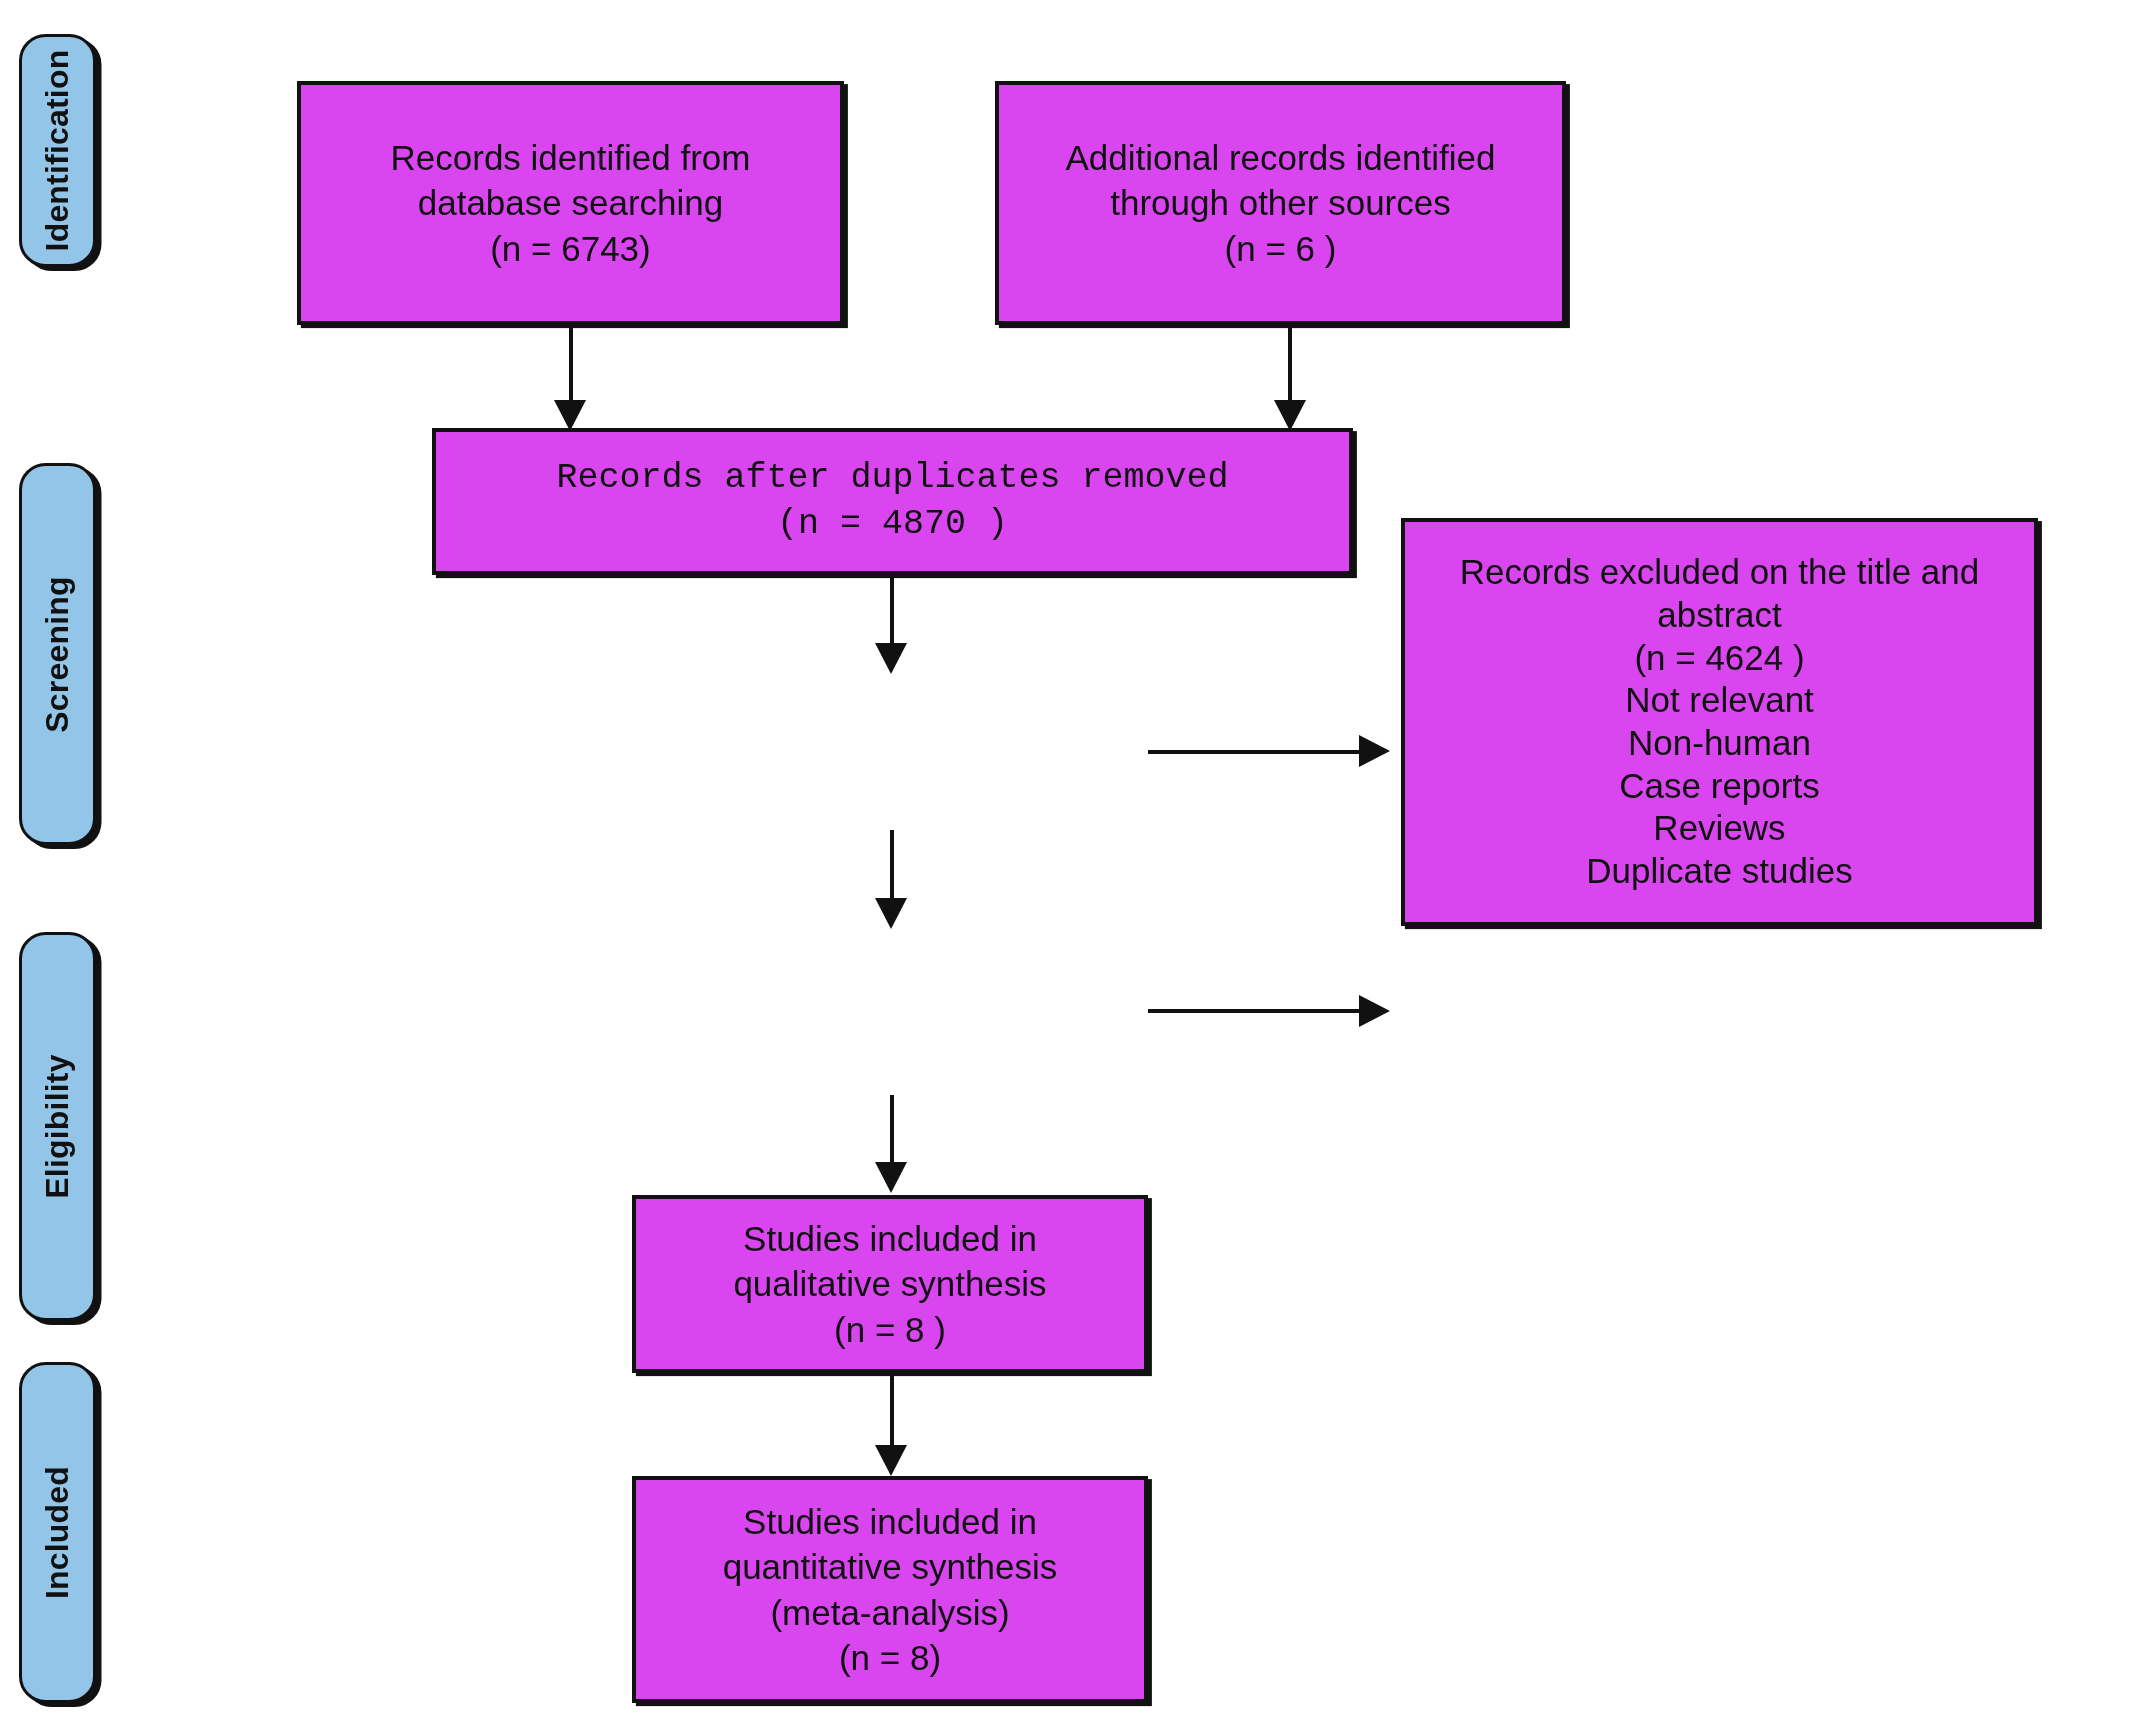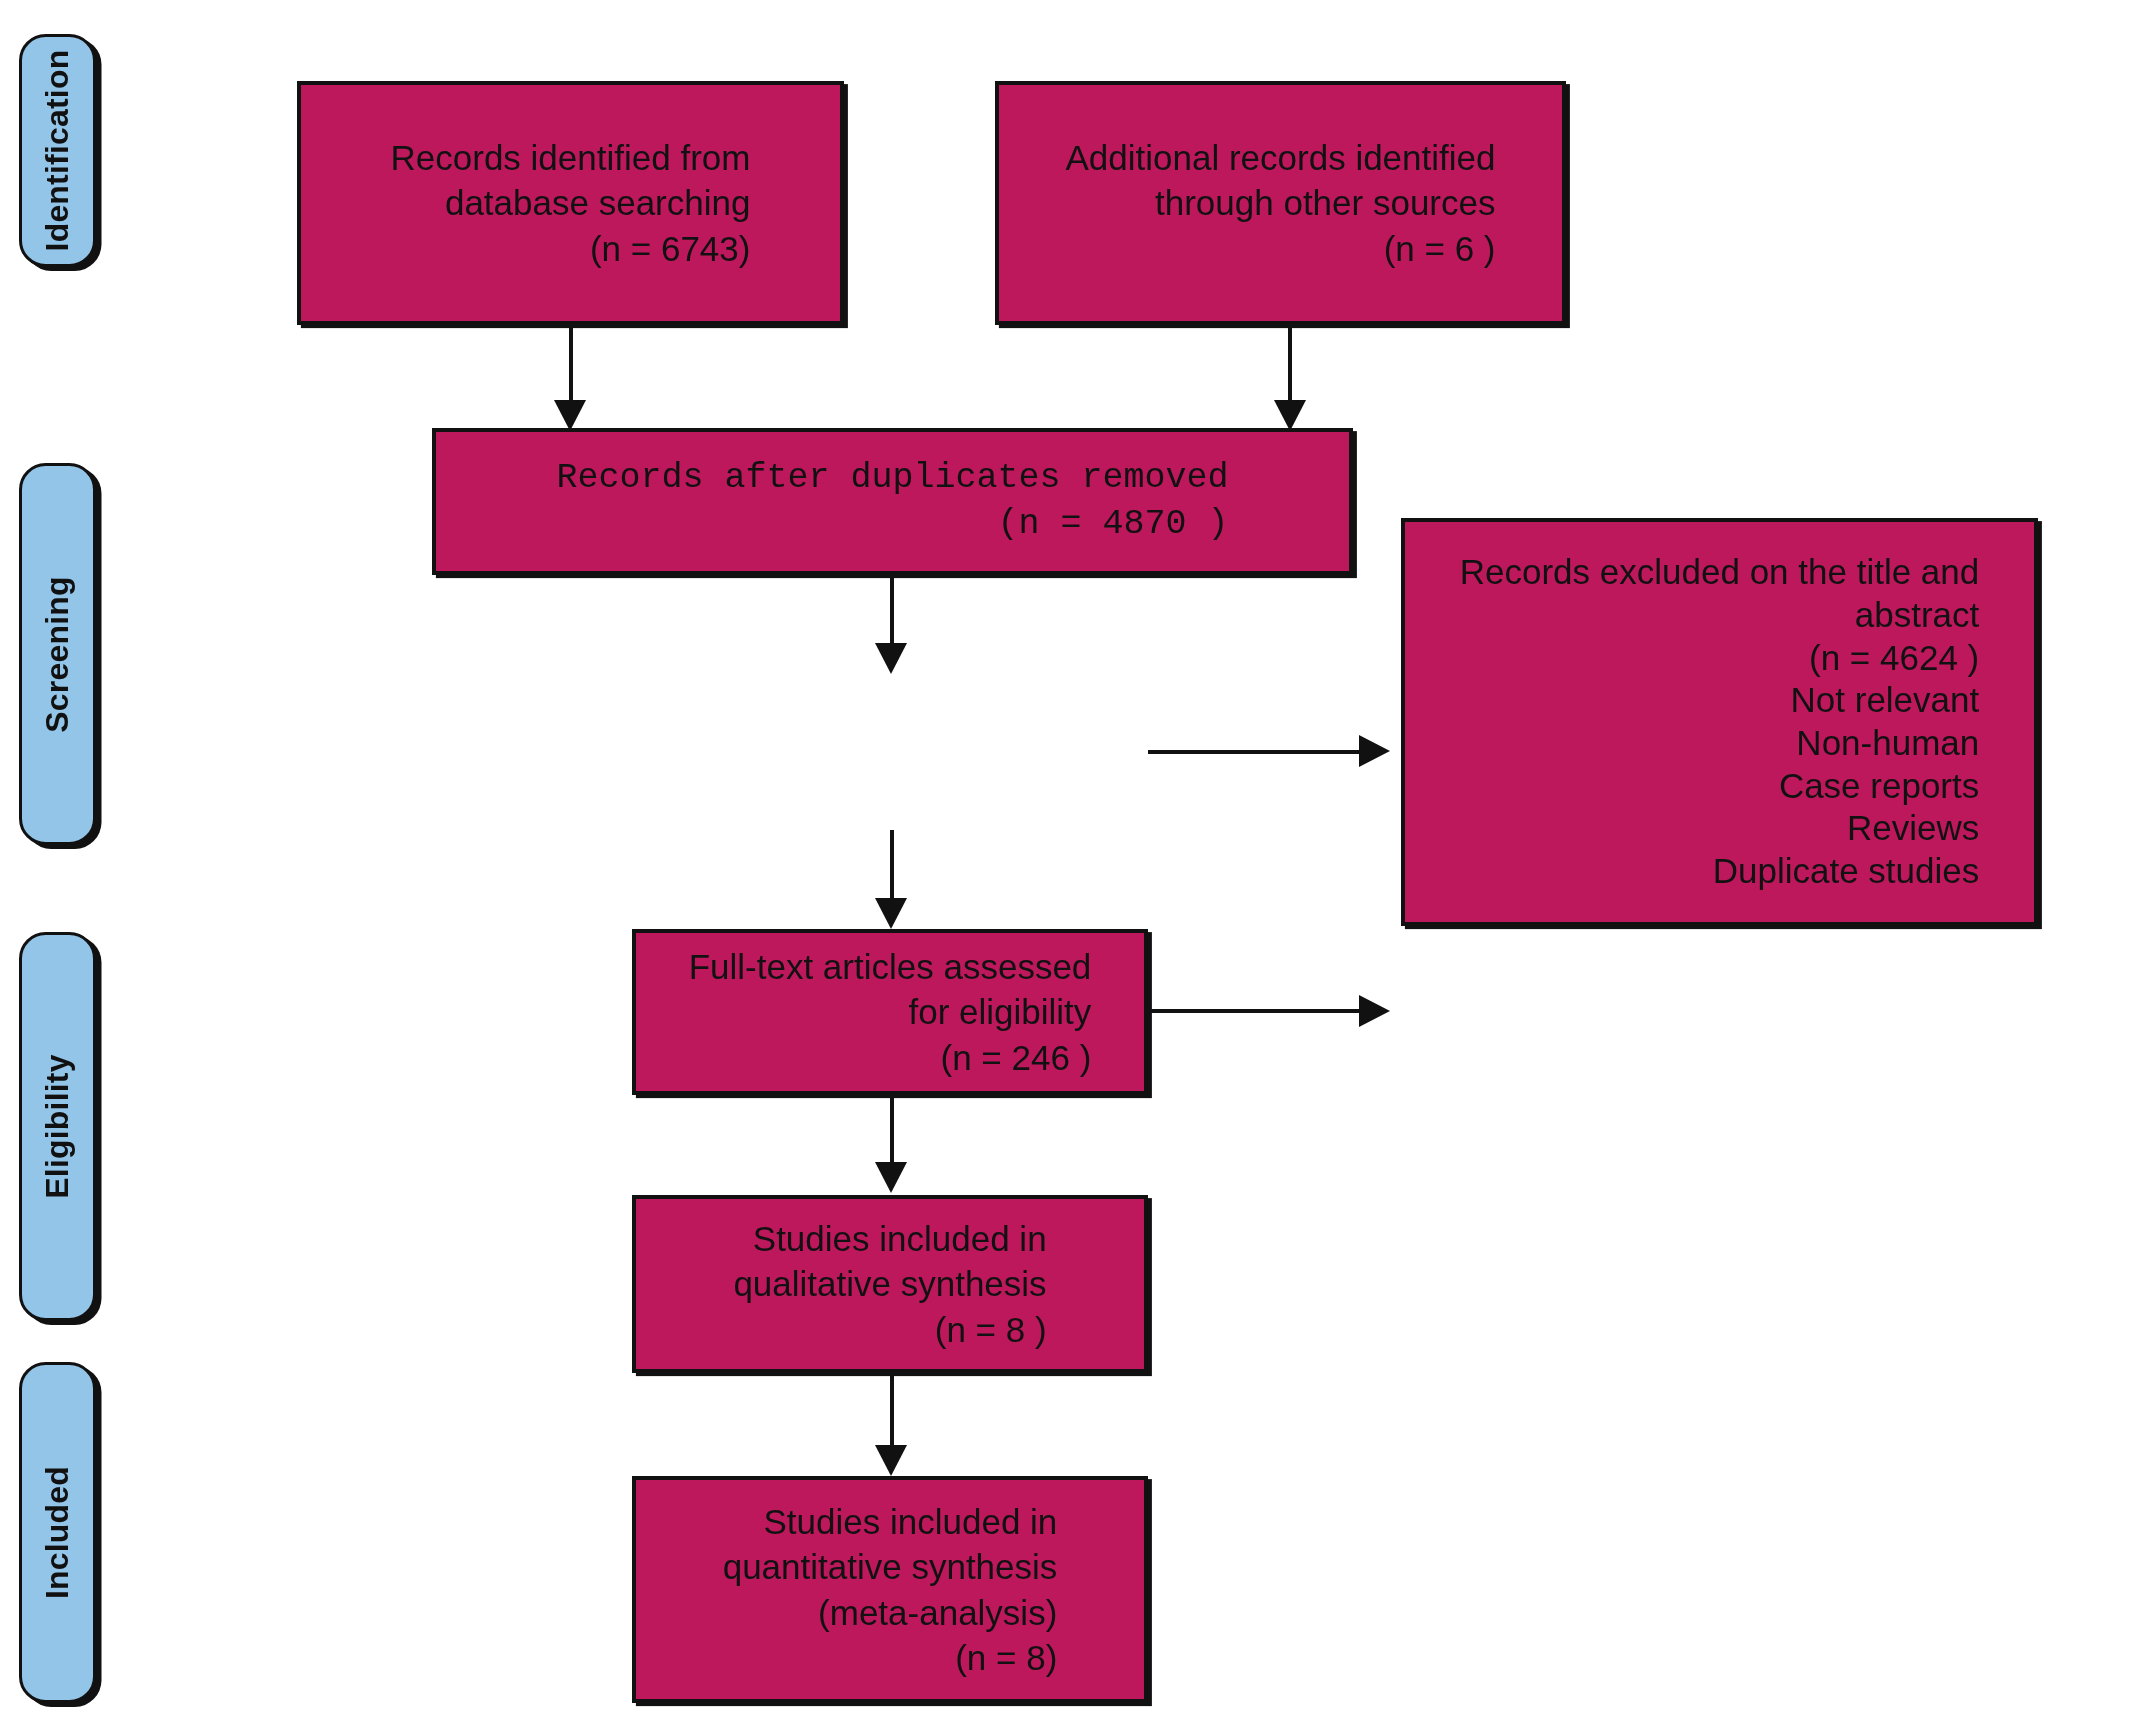--- a/index.html
+++ b/index.html
@@ -35,28 +35,28 @@
     white-space: nowrap;
     font-size: 32px;
     font-weight: bold;
     color: #111111;
     letter-spacing: 0.2px;
   }
 
   
   .node {
     position: absolute;
-    background: #be185d;
+    background: #d946ef;
     border: 4.7px solid #111111;
     box-sizing: border-box;
     box-shadow: 3.9px 3.1px 0 0 #111111;
     display: flex;
     align-items: center;
     justify-content: center;
-    text-align: right;
+    text-align: center;
   }
   .node-text {
     font-size: 35px;
     line-height: 1.30;
     color: #111111;
     padding: 0 11px;
     white-space: pre-line;
   }
   .node.tight .node-text {
     line-height: 1.22;
@@ -148,25 +148,20 @@
 Not relevant
 Non-human
 Case reports
 Reviews
 Duplicate studies</div>
   </div>
 
   <div class="vline" style="left:890px; top:830px; height:88px;"></div>
   <div class="arrow-down" style="left:875px; top:898px;"></div>
 
-  <div class="node" style="left:632px; top:929px; width:516px; height:166px;">
-    <div class="node-text">Full-text articles assessed
-for eligibility
-(n = 246 )</div>
-  </div>
 
   <div class="hline" style="left:1148px; top:1009px; width:213px;"></div>
   <div class="arrow-right" style="left:1359px; top:995px;"></div>
 
 
   <div class="vline" style="left:890px; top:1095px; height:88px;"></div>
   <div class="arrow-down" style="left:875px; top:1162px;"></div>
 
   <div class="node" style="left:632px; top:1195px; width:516px; height:178px;">
     <div class="node-text">Studies included in

